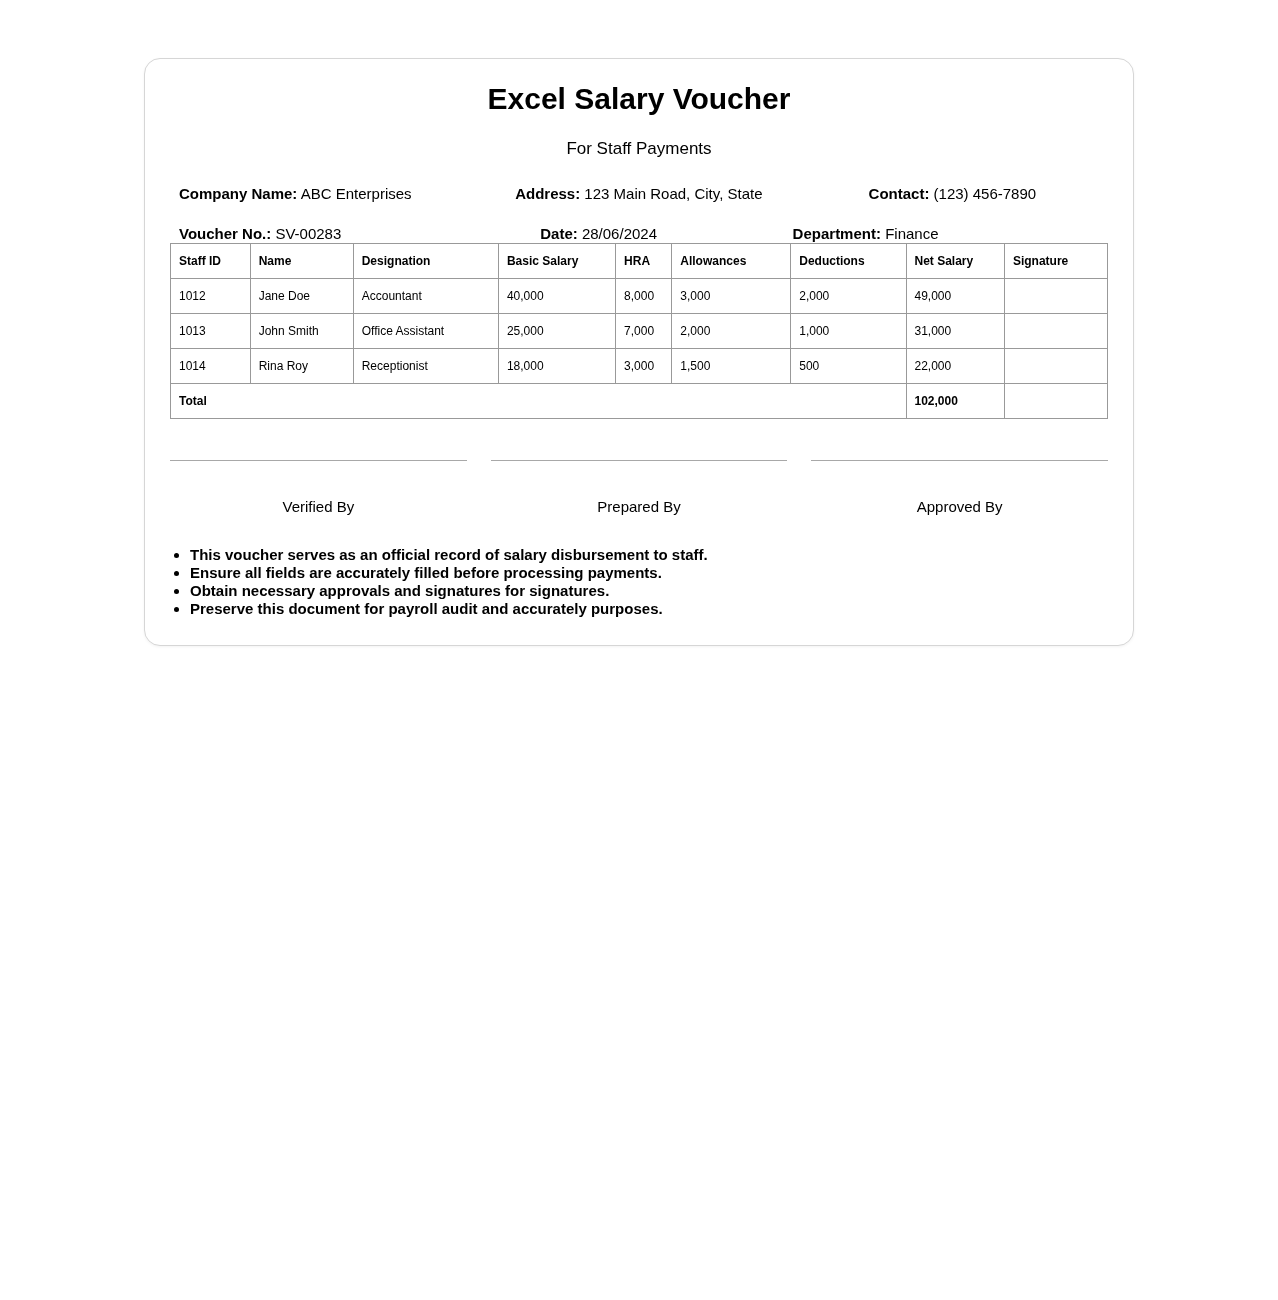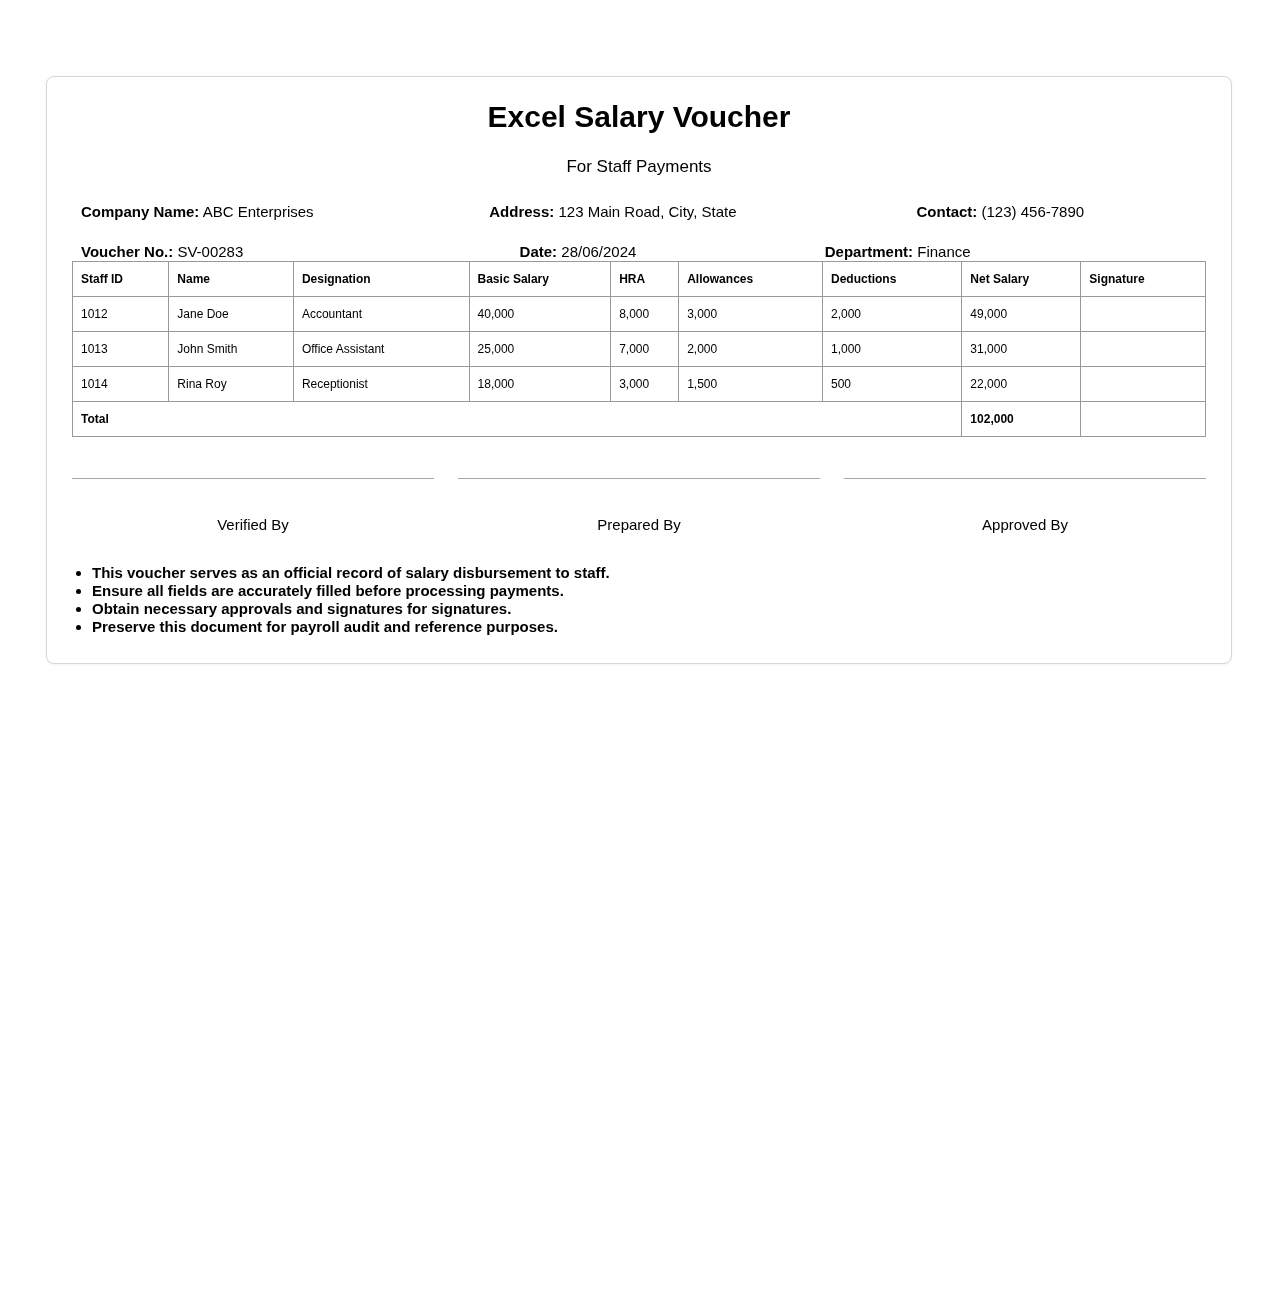--- a/index.html
+++ b/index.html
@@ -16,26 +16,26 @@
     background: var(--page-bg);
     font-family: "Liberation Sans", "DejaVu Sans", sans-serif;
     color: var(--text);
   }
   .page {
     width: 1278px;
     min-height: 1300px;
     background: var(--page-bg);
   }
   .card {
-    width: 1186px;
+    width: 990px;
     margin: 0 auto;
     position: relative;
-    top: 76px;
+    top: 58px;
     border: 1px solid var(--card-border);
-    border-radius: 8px;
+    border-radius: 16px;
     padding: 22px 25px 27px 25px;
     background: #ffffff;
     box-shadow: 0 1px 3px rgba(0,0,0,0.05);
   }
   .doc-title {
     margin: 0;
     font-size: 30px;
     line-height: 36px;
     font-weight: bold;
     text-align: center;
@@ -235,17 +235,17 @@
       <div class="sig-block">
         <div class="sig-line"></div>
         <div class="sig-label">Approved By</div>
       </div>
     </div>
 
     <ul class="notes">
       <li>This voucher serves as an official record of salary disbursement to staff.</li>
       <li>Ensure all fields are accurately filled before processing payments.</li>
       <li>Obtain necessary approvals and signatures for signatures.</li>
-      <li>Preserve this document for payroll audit and reference purposes.</li>
+      <li>Preserve this document for payroll audit and accurately purposes.</li>
     </ul>
 
   </div>
 </div>
 
 </body></html>

